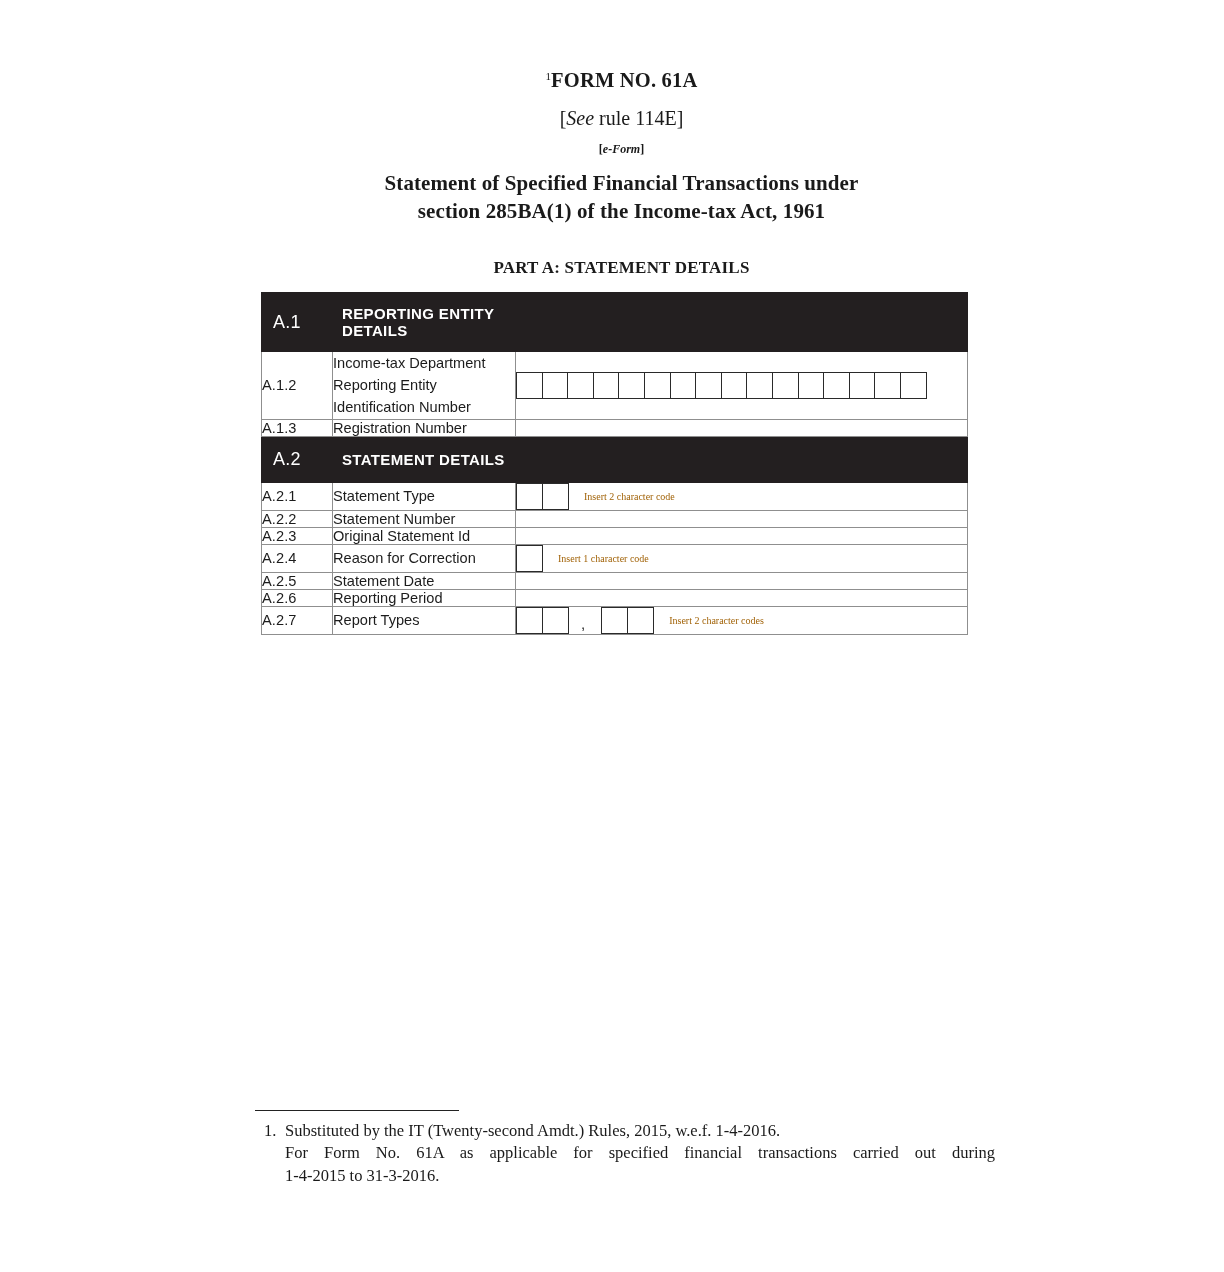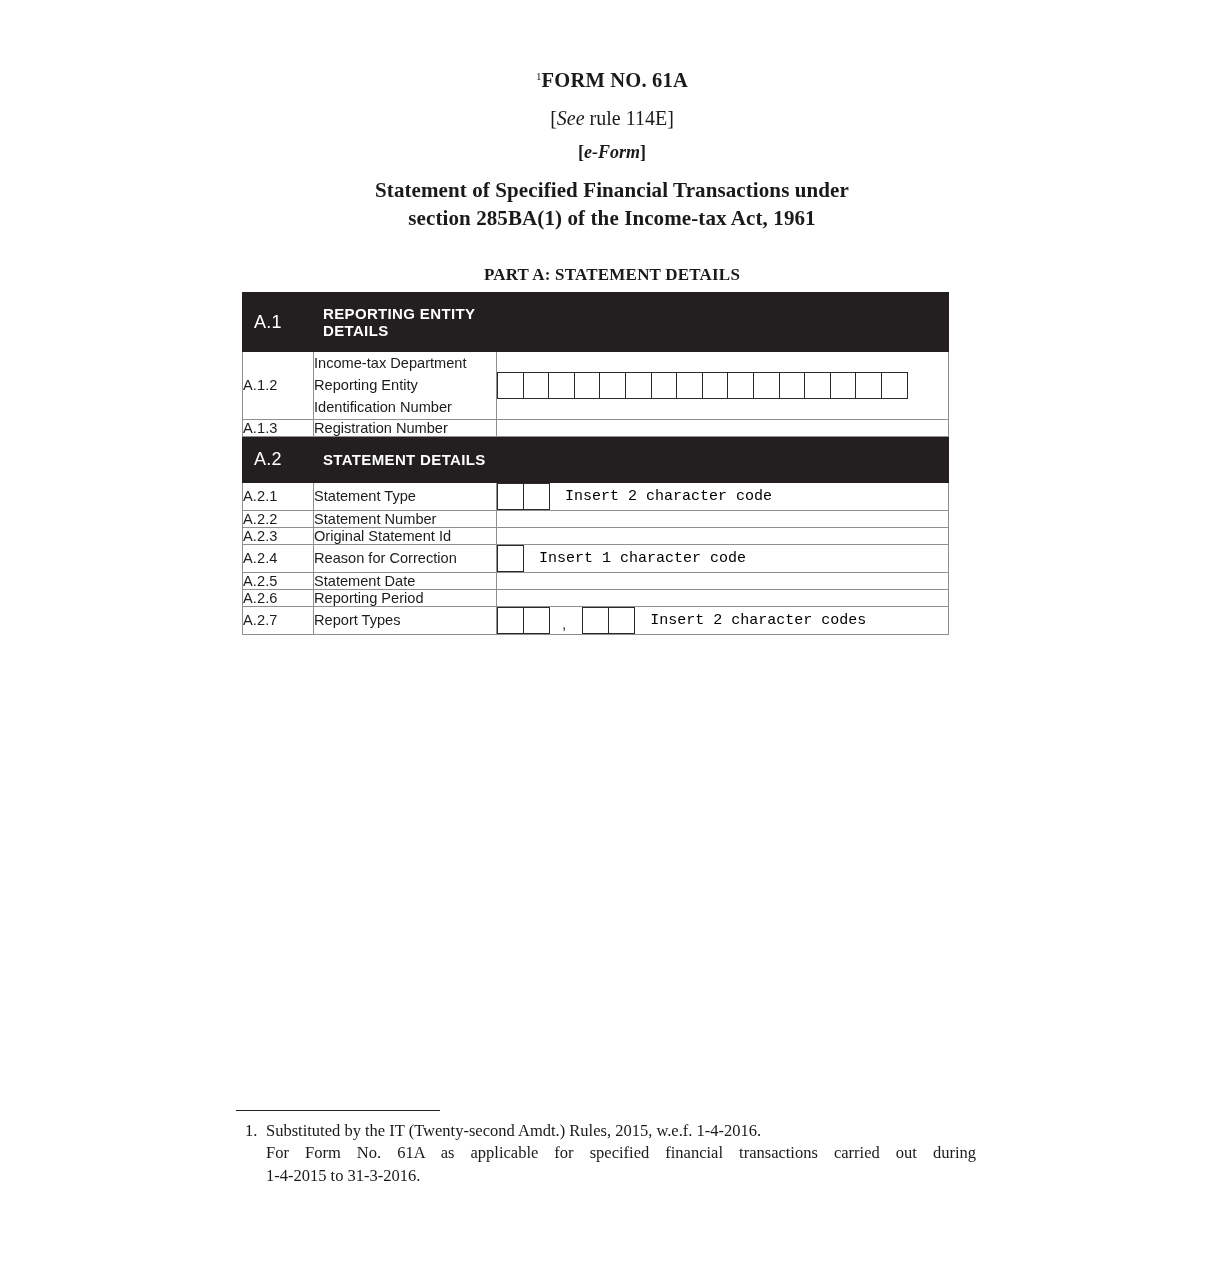--- a/index.html
+++ b/index.html
@@ -12,20 +12,21 @@
     height: 1272px;
     position: relative;
     font-family: "Liberation Serif", serif;
     color: #1a1a1a;
     overflow: hidden;
   }
 
   .page {
     position: absolute;
     inset: 0;
+    margin-left: 19px;
   }
 
   
   .heading-block {
     position: absolute;
     left: 0;
     right: 0;
     top: 68px;
     text-align: center;
   }
@@ -48,21 +49,21 @@
     font-size: 20px;
     margin: 0;
     padding-top: 13px;
     line-height: 1.2;
   }
   .see-rule .ital {
     font-style: italic;
   }
   .eform {
     font-family: "Liberation Serif", serif;
-    font-size: 18px;
+    font-size: 12px;
     font-weight: bold;
     margin: 0;
     padding-top: 12px;
     line-height: 1.2;
   }
   .eform .ital {
     font-style: italic;
   }
   .statement-of {
     font-family: "Liberation Serif", serif;
@@ -171,23 +172,23 @@
     background: #ffffff;
   }
   .charbox:first-child {
     margin-left: 0;
   }
   .boxes-wide .charbox {
     width: 26.6px;
     height: 27px;
   }
   .box-hint {
-    font-family: Liberation Mono, monospace;
-    font-size: 15px;
-    color: #000000;
+    font-family: Liberation Serif, serif;
+    font-size: 10px;
+    color: #a16207;
     margin-left: 15px;
     white-space: nowrap;
   }
   .box-comma {
     font-family: "Liberation Sans", sans-serif;
     font-size: 15px;
     margin: 0 16px 0 12px;
     align-self: flex-end;
     padding-bottom: 2px;
   }

